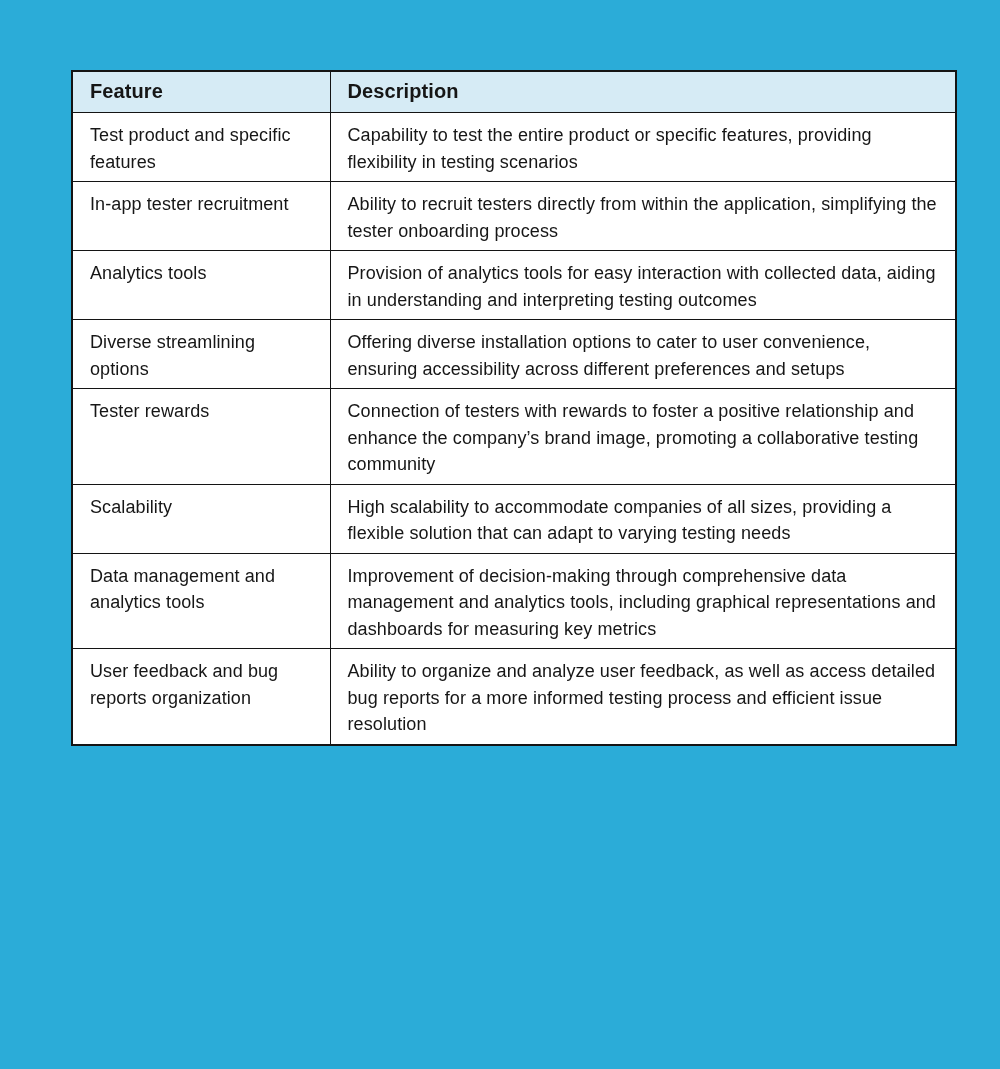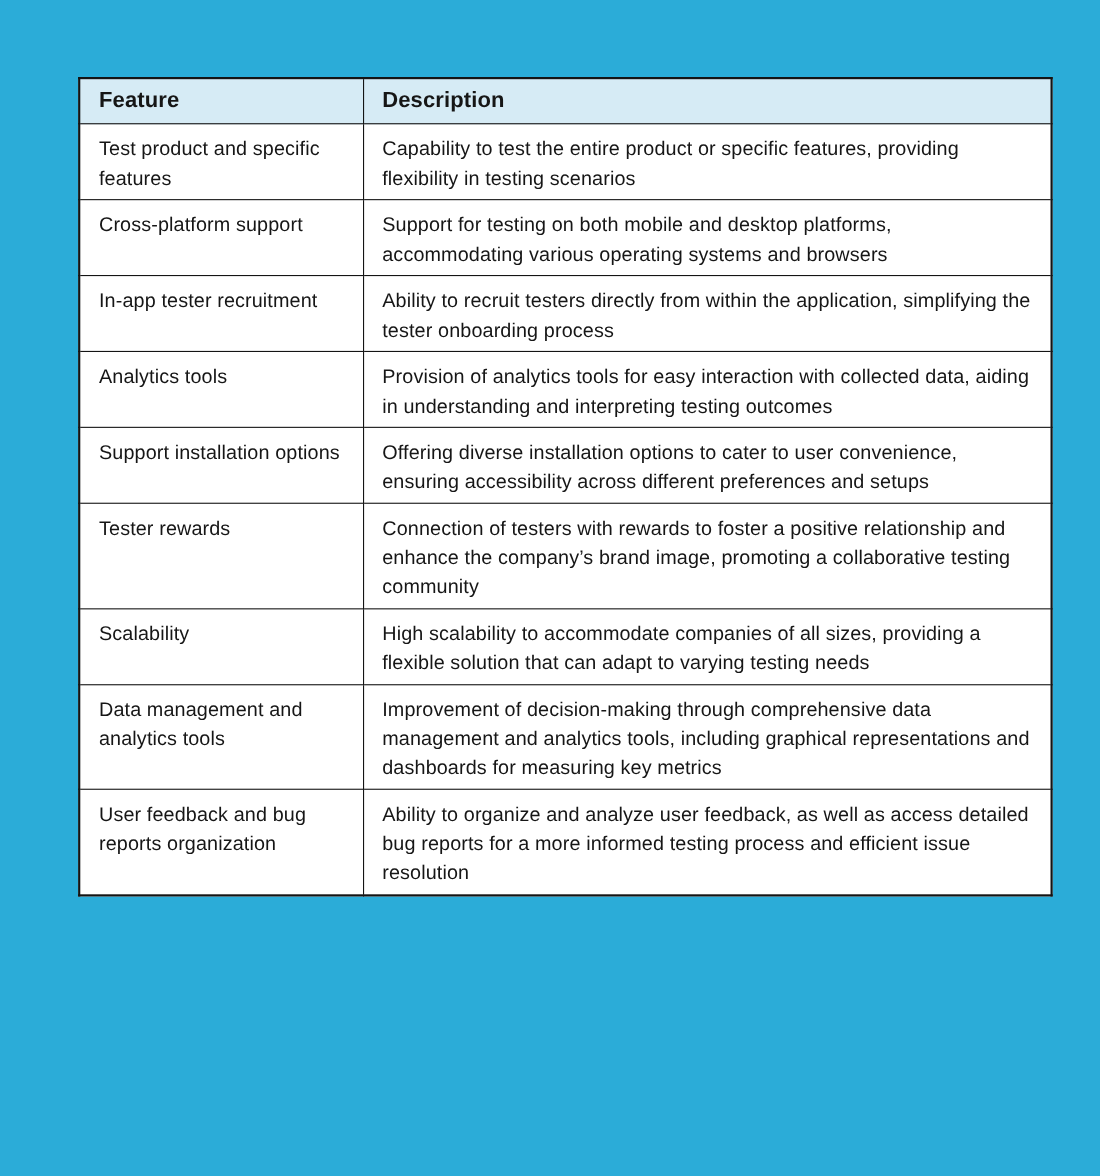--- a/index.html
+++ b/index.html
@@ -69,38 +69,34 @@
       <th data-name="feature-column-header">Feature</th>
       <th data-name="description-column-header">Description</th>
     </tr>
   </thead>
   <tbody data-name="table-body">
   <tr data-name="table-row">
     <td data-name="feature-cell">Test product and specific features</td>
     <td data-name="description-cell">Capability to test the entire product or specific features, providing flexibility in testing scenarios</td>
   </tr>
 
-  <tr data-name="table-row">
-    <td data-name="feature-cell">Cross-platform support</td>
-    <td data-name="description-cell">Support for testing on both mobile and desktop platforms, accommodating various operating systems and browsers</td>
-  </tr>
 
   <tr data-name="table-row">
     <td data-name="feature-cell">In-app tester recruitment</td>
     <td data-name="description-cell">Ability to recruit testers directly from within the application, simplifying the tester onboarding process</td>
   </tr>
 
 
   <tr data-name="table-row">
     <td data-name="feature-cell">Analytics tools</td>
     <td data-name="description-cell">Provision of analytics tools for easy interaction with collected data, aiding in understanding and interpreting testing outcomes</td>
   </tr>
 
   <tr data-name="table-row">
-    <td data-name="feature-cell">Support installation options</td>
+    <td data-name="feature-cell">Diverse streamlining options</td>
     <td data-name="description-cell">Offering diverse installation options to cater to user convenience, ensuring accessibility across different preferences and setups</td>
   </tr>
 
   <tr data-name="table-row">
     <td data-name="feature-cell">Tester rewards</td>
     <td data-name="description-cell">Connection of testers with rewards to foster a positive relationship and enhance the company’s brand image, promoting a collaborative testing community</td>
   </tr>
 
   <tr data-name="table-row">
     <td data-name="feature-cell">Scalability</td>

